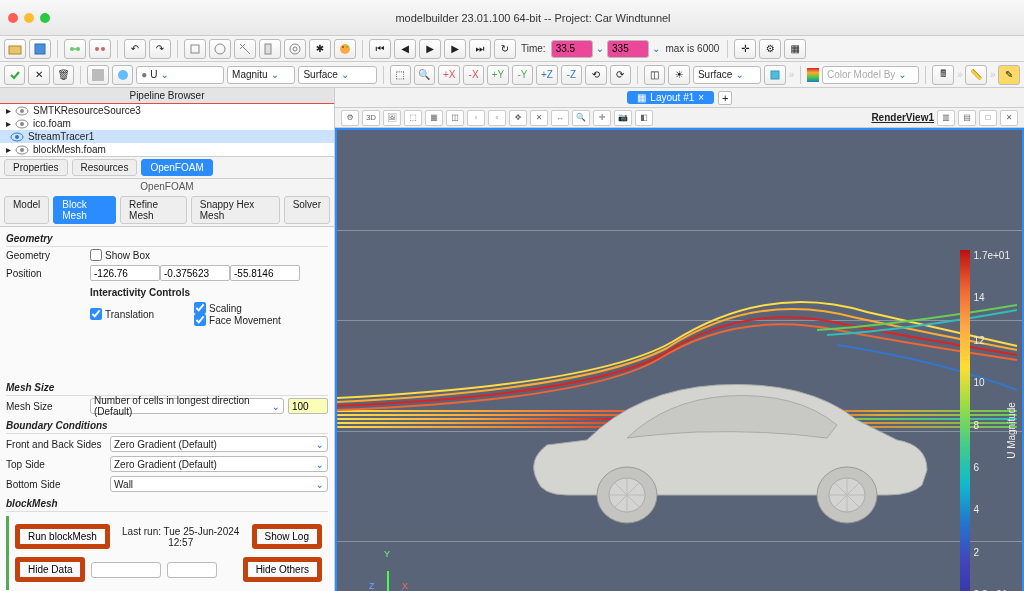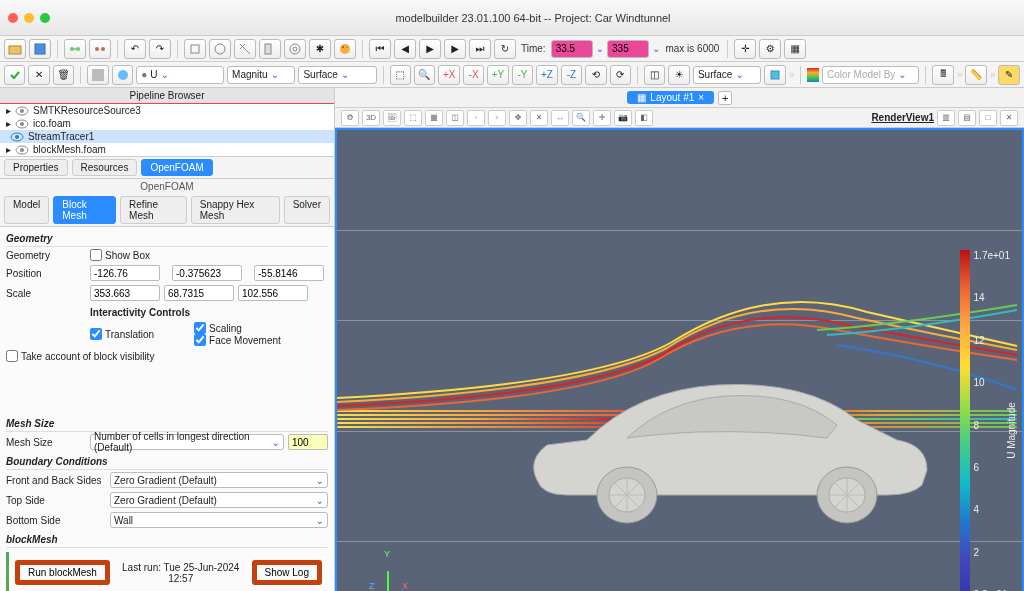--- a/index.html
+++ b/index.html
@@ -286,56 +286,42 @@
       <div class="section-title">Geometry</div>
       <div class="formrow">
         <label>Geometry</label>
         <div class="cb">
             <input type="checkbox" style="">
             <span>Show Box</span>
           </div>
       </div>
       <div class="formrow">
         <label>Position</label>
-        <div class="triple" style="display:flex;gap:12px">
+        <div class="triple" style="display:flex;gap:0">
           <input type="text" value="-126.76" style="">
           <input type="text" value="-0.375623" style="">
           <input type="text" value="-55.8146" style="">
-        </div>
-      </div>
-      <div class="formrow">
-        <label>Scale</label>
-        <div class="triple" style="display:flex;gap:4px">
-          <input type="text" value="353.663" style="">
-          <input type="text" value="68.7315" style="">
-          <input type="text" value="102.556" style="">
         </div>
       </div>
       <div style="font-weight:bold;padding:4px 0 2px 84px;font-size:10px">Interactivity Controls</div>
       <div class="formrow" style="padding-left:84px;gap:40px">
         <div class="cb">
             <input type="checkbox" checked="" style="">
             <span>Translation</span>
           </div>
         <div>
           <div class="cb">
               <input type="checkbox" checked="" style="">
               <span>Scaling</span>
             </div>
           <div class="cb">
               <input type="checkbox" checked="" style="">
               <span>Face Movement</span>
             </div>
         </div>
-      </div>
-      <div class="formrow" style="padding-left:0">
-        <div class="cb">
-            <input type="checkbox" style="">
-            <span>Take account of block visibility</span>
-          </div>
       </div>
 
       <div style="height:50px"></div>
 
       <div class="section-title">Mesh Size</div>
       <div class="formrow">
         <label>Mesh Size</label>
         <div class="smallsel" style="flex:1">
           <span>Number of cells in longest direction (Default)</span>
             <span class="chev">⌄</span>

